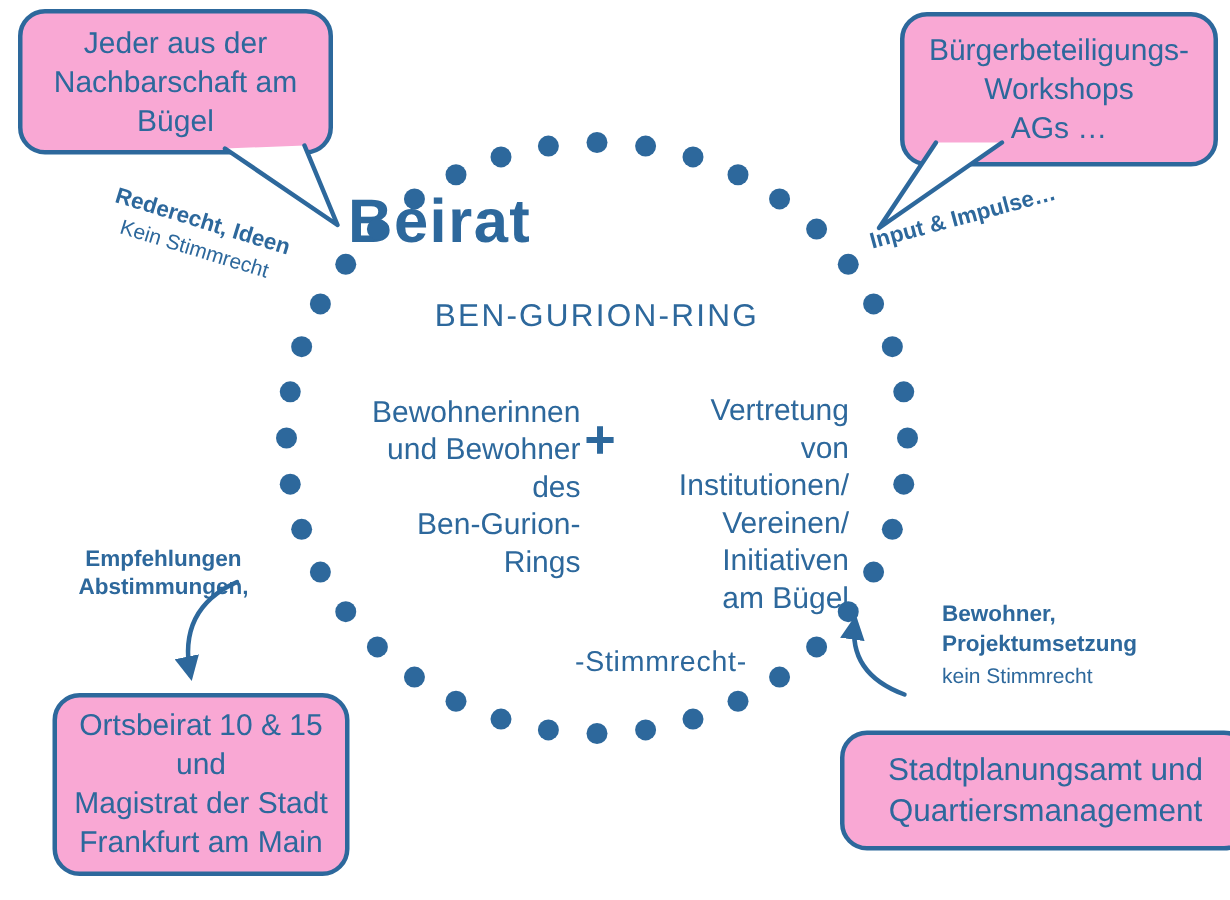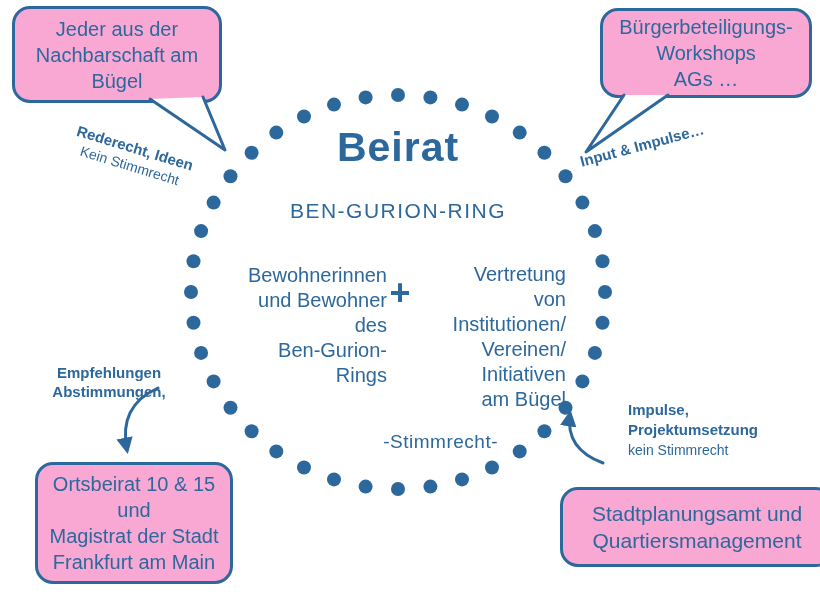--- a/index.html
+++ b/index.html
@@ -13,26 +13,26 @@
   .abs { position:absolute; color:var(--blue); }
 
   
   .bubble {
     position:absolute; background:#f9a8d4; border:3px solid var(--blue);
     border-radius:18px; display:flex; align-items:center; justify-content:center;
     text-align:center; white-space:pre-line; color:var(--blue);
     font-size:20px; line-height:1.3; font-weight:500; padding:4px 6px;
   }
   .bubble.tl { left:12px; top:6px;  width:210px; height:97px; }
-  .bubble.tr { left:600px; top:8px; width:212px; height:90px; }
+  .bubble.tr { left:600px; top:8px; width:212px; height:103px; }
   .bubble.bl { left:35px; top:462px; width:198px; height:122px; }
   .bubble.br { left:532px; top:487px; width:274px; height:80px; font-size:21px;margin-left:28px; }
 
   
-  .center-title   { left:248px; top:124px; width:300px; text-align:center;
+  .center-title   { left:232px; top:124px; width:300px; 
                     font-size:41px; font-weight:bold; letter-spacing:1px; }
   .center-sub1    { left:248px; top:172px; width:300px; text-align:center;
                     font-size:22px; letter-spacing:3.5px; }
   .center-sub2    { left:248px; top:199px; width:300px; text-align:center;
                     font-size:21px; letter-spacing:1.5px; }
   .group          { white-space:pre-line; text-align:right; font-size:20px; line-height:25px; }
   .group.left     { left:232px; top:263px; width:155px; }
   .group.right    { left:416px; top:262px; width:150px; }
   .plus-sign      { left:383px; top:272px; width:34px; text-align:center;
                     font-size:36px; font-weight:bold; }
@@ -94,21 +94,21 @@
   <div class="abs note note-tl">
     <div class="b">Rederecht, Ideen</div>
     <div class="n">Kein Stimmrecht</div>
   </div>
   <div class="abs note note-tr">Input &amp; Impulse…</div>
   <div class="abs note note-left">
     <div class="b">Empfehlungen</div>
     <div class="b">Abstimmungen,</div>
   </div>
   <div class="abs note note-right">
-    <div class="b">Impulse,</div>
+    <div class="b">Bewohner,</div>
     <div class="b">Projektumsetzung</div>
     <div class="n">kein Stimmrecht</div>
   </div>
 
   <svg class="svg-layer" viewBox="0 0 820 600">
     <defs>
       <marker id="arrow" viewBox="0 0 10 10" refX="7.5" refY="5" markerWidth="5.5" markerHeight="5.5" orient="auto-start-reverse">
         <path d="M0,0 L10,5 L0,10 z" class="fill-blue"></path>
       </marker>
     </defs>

